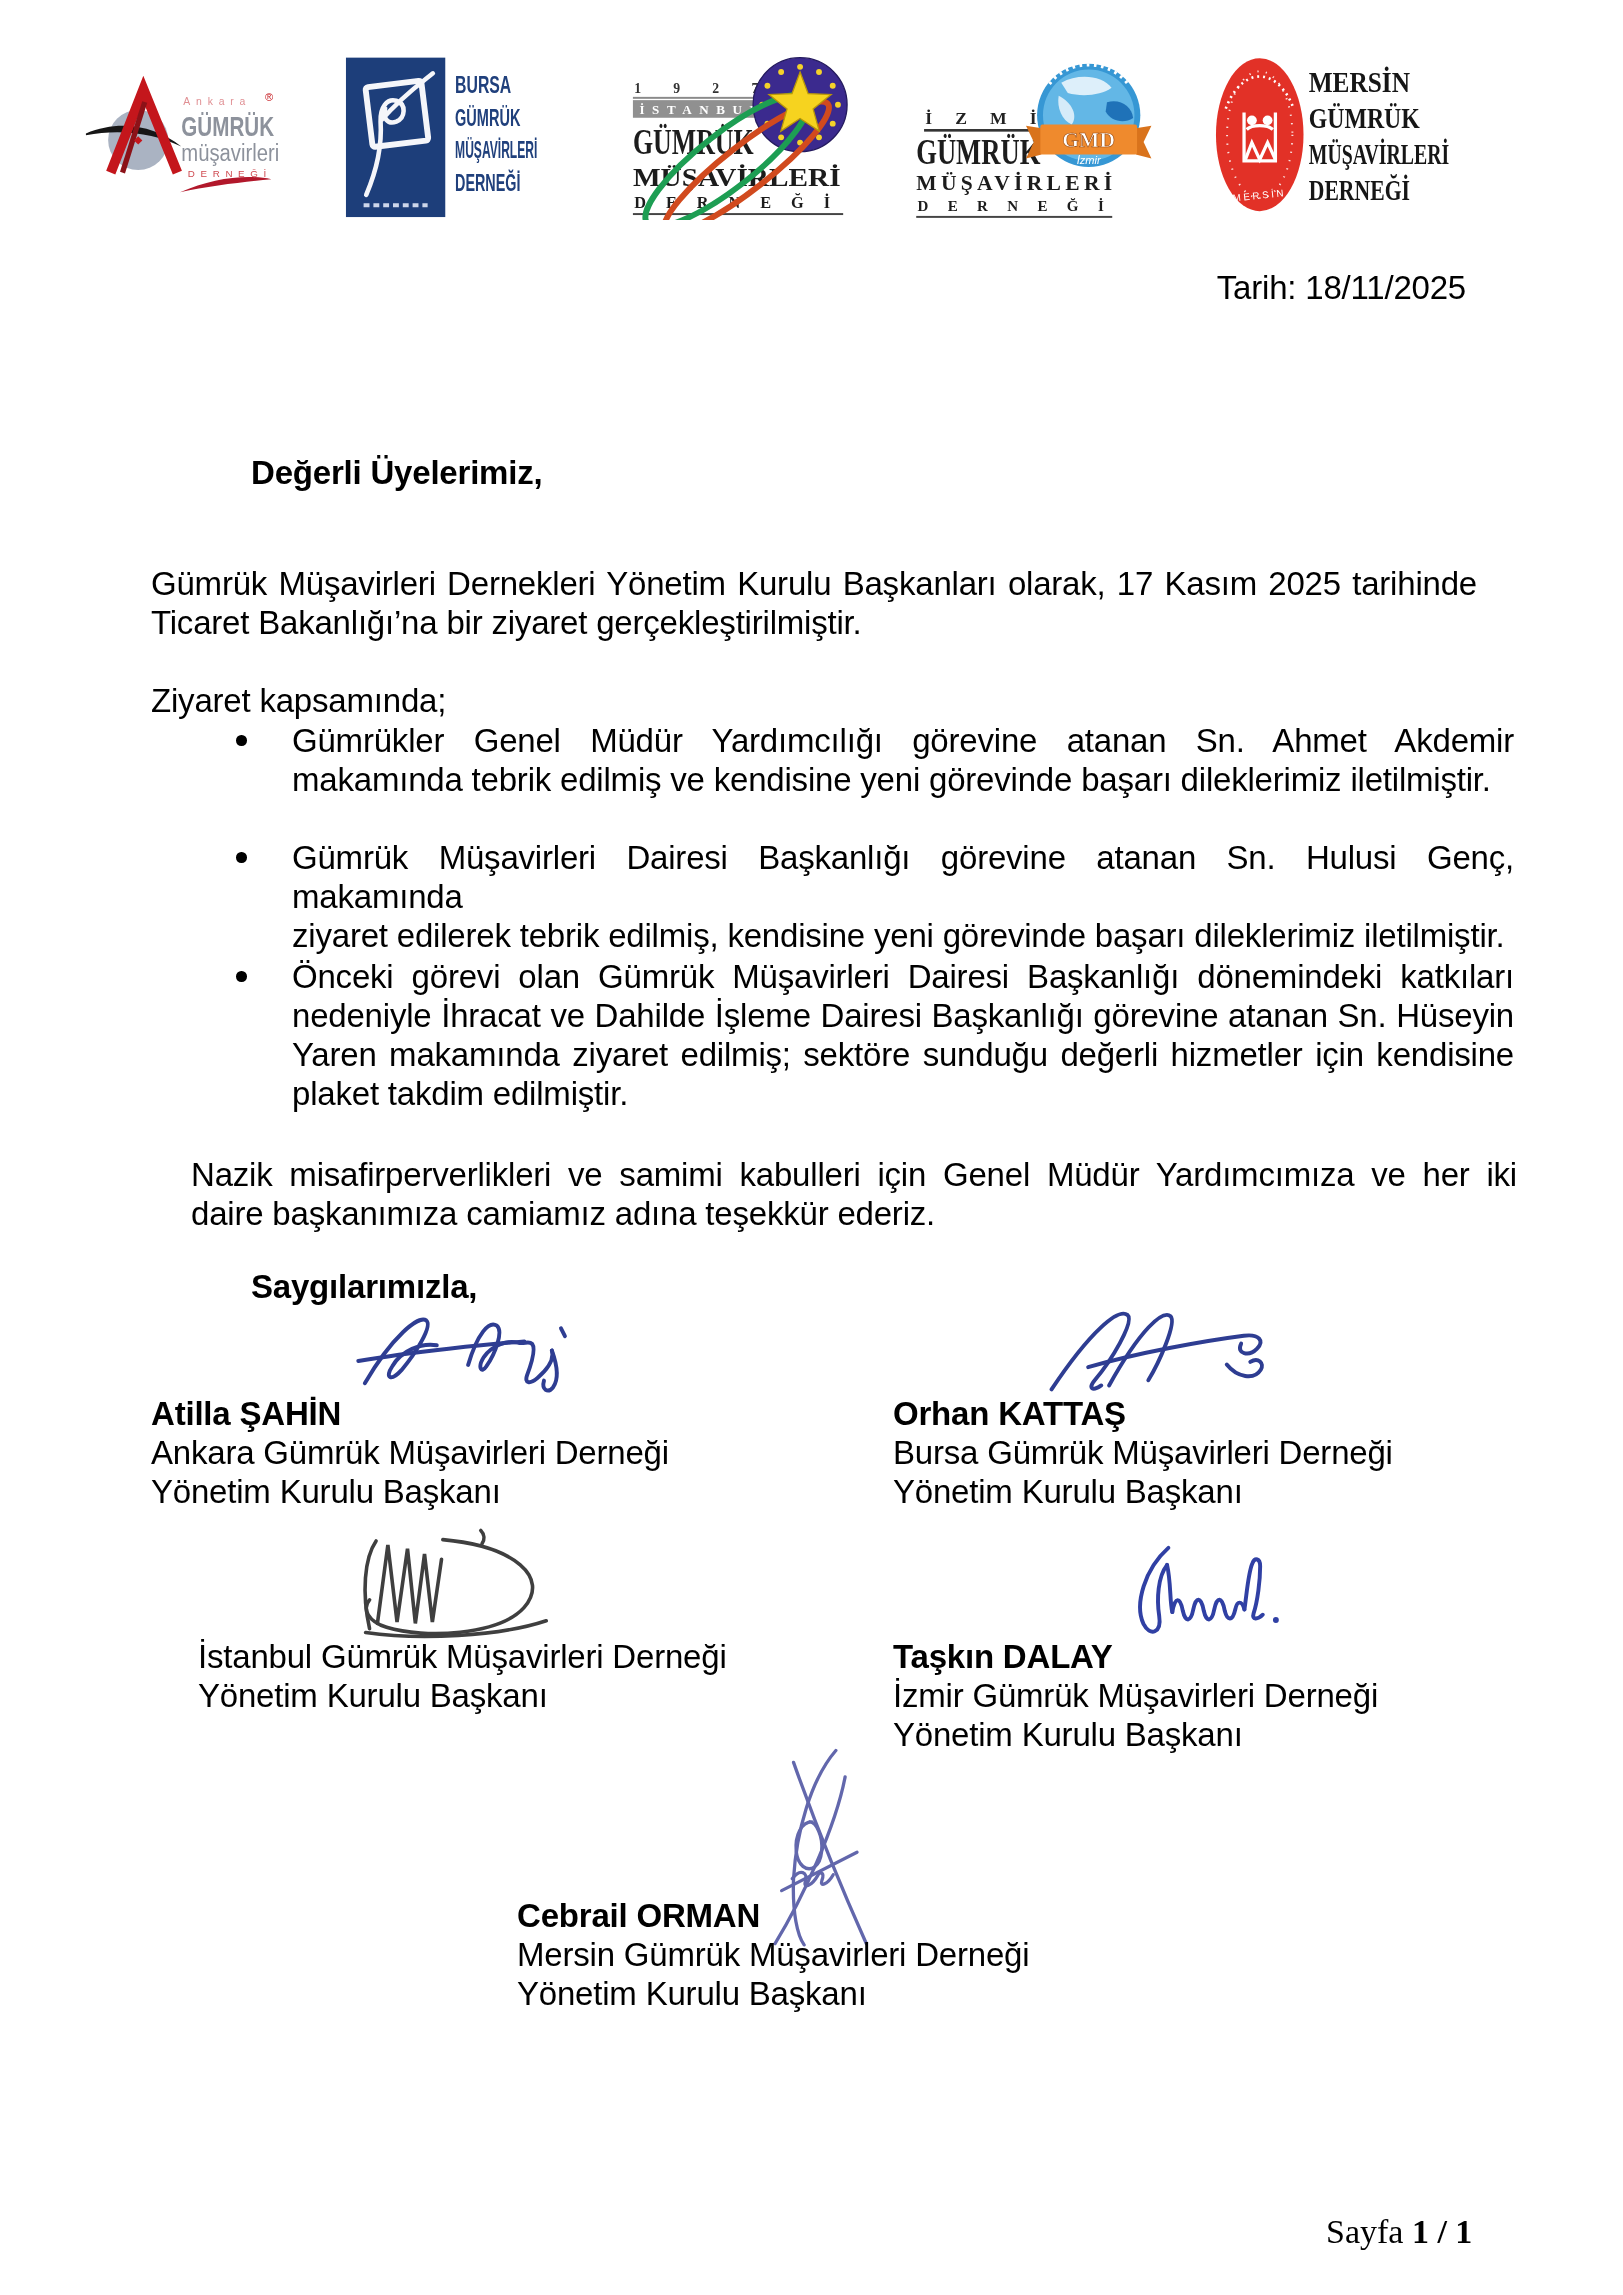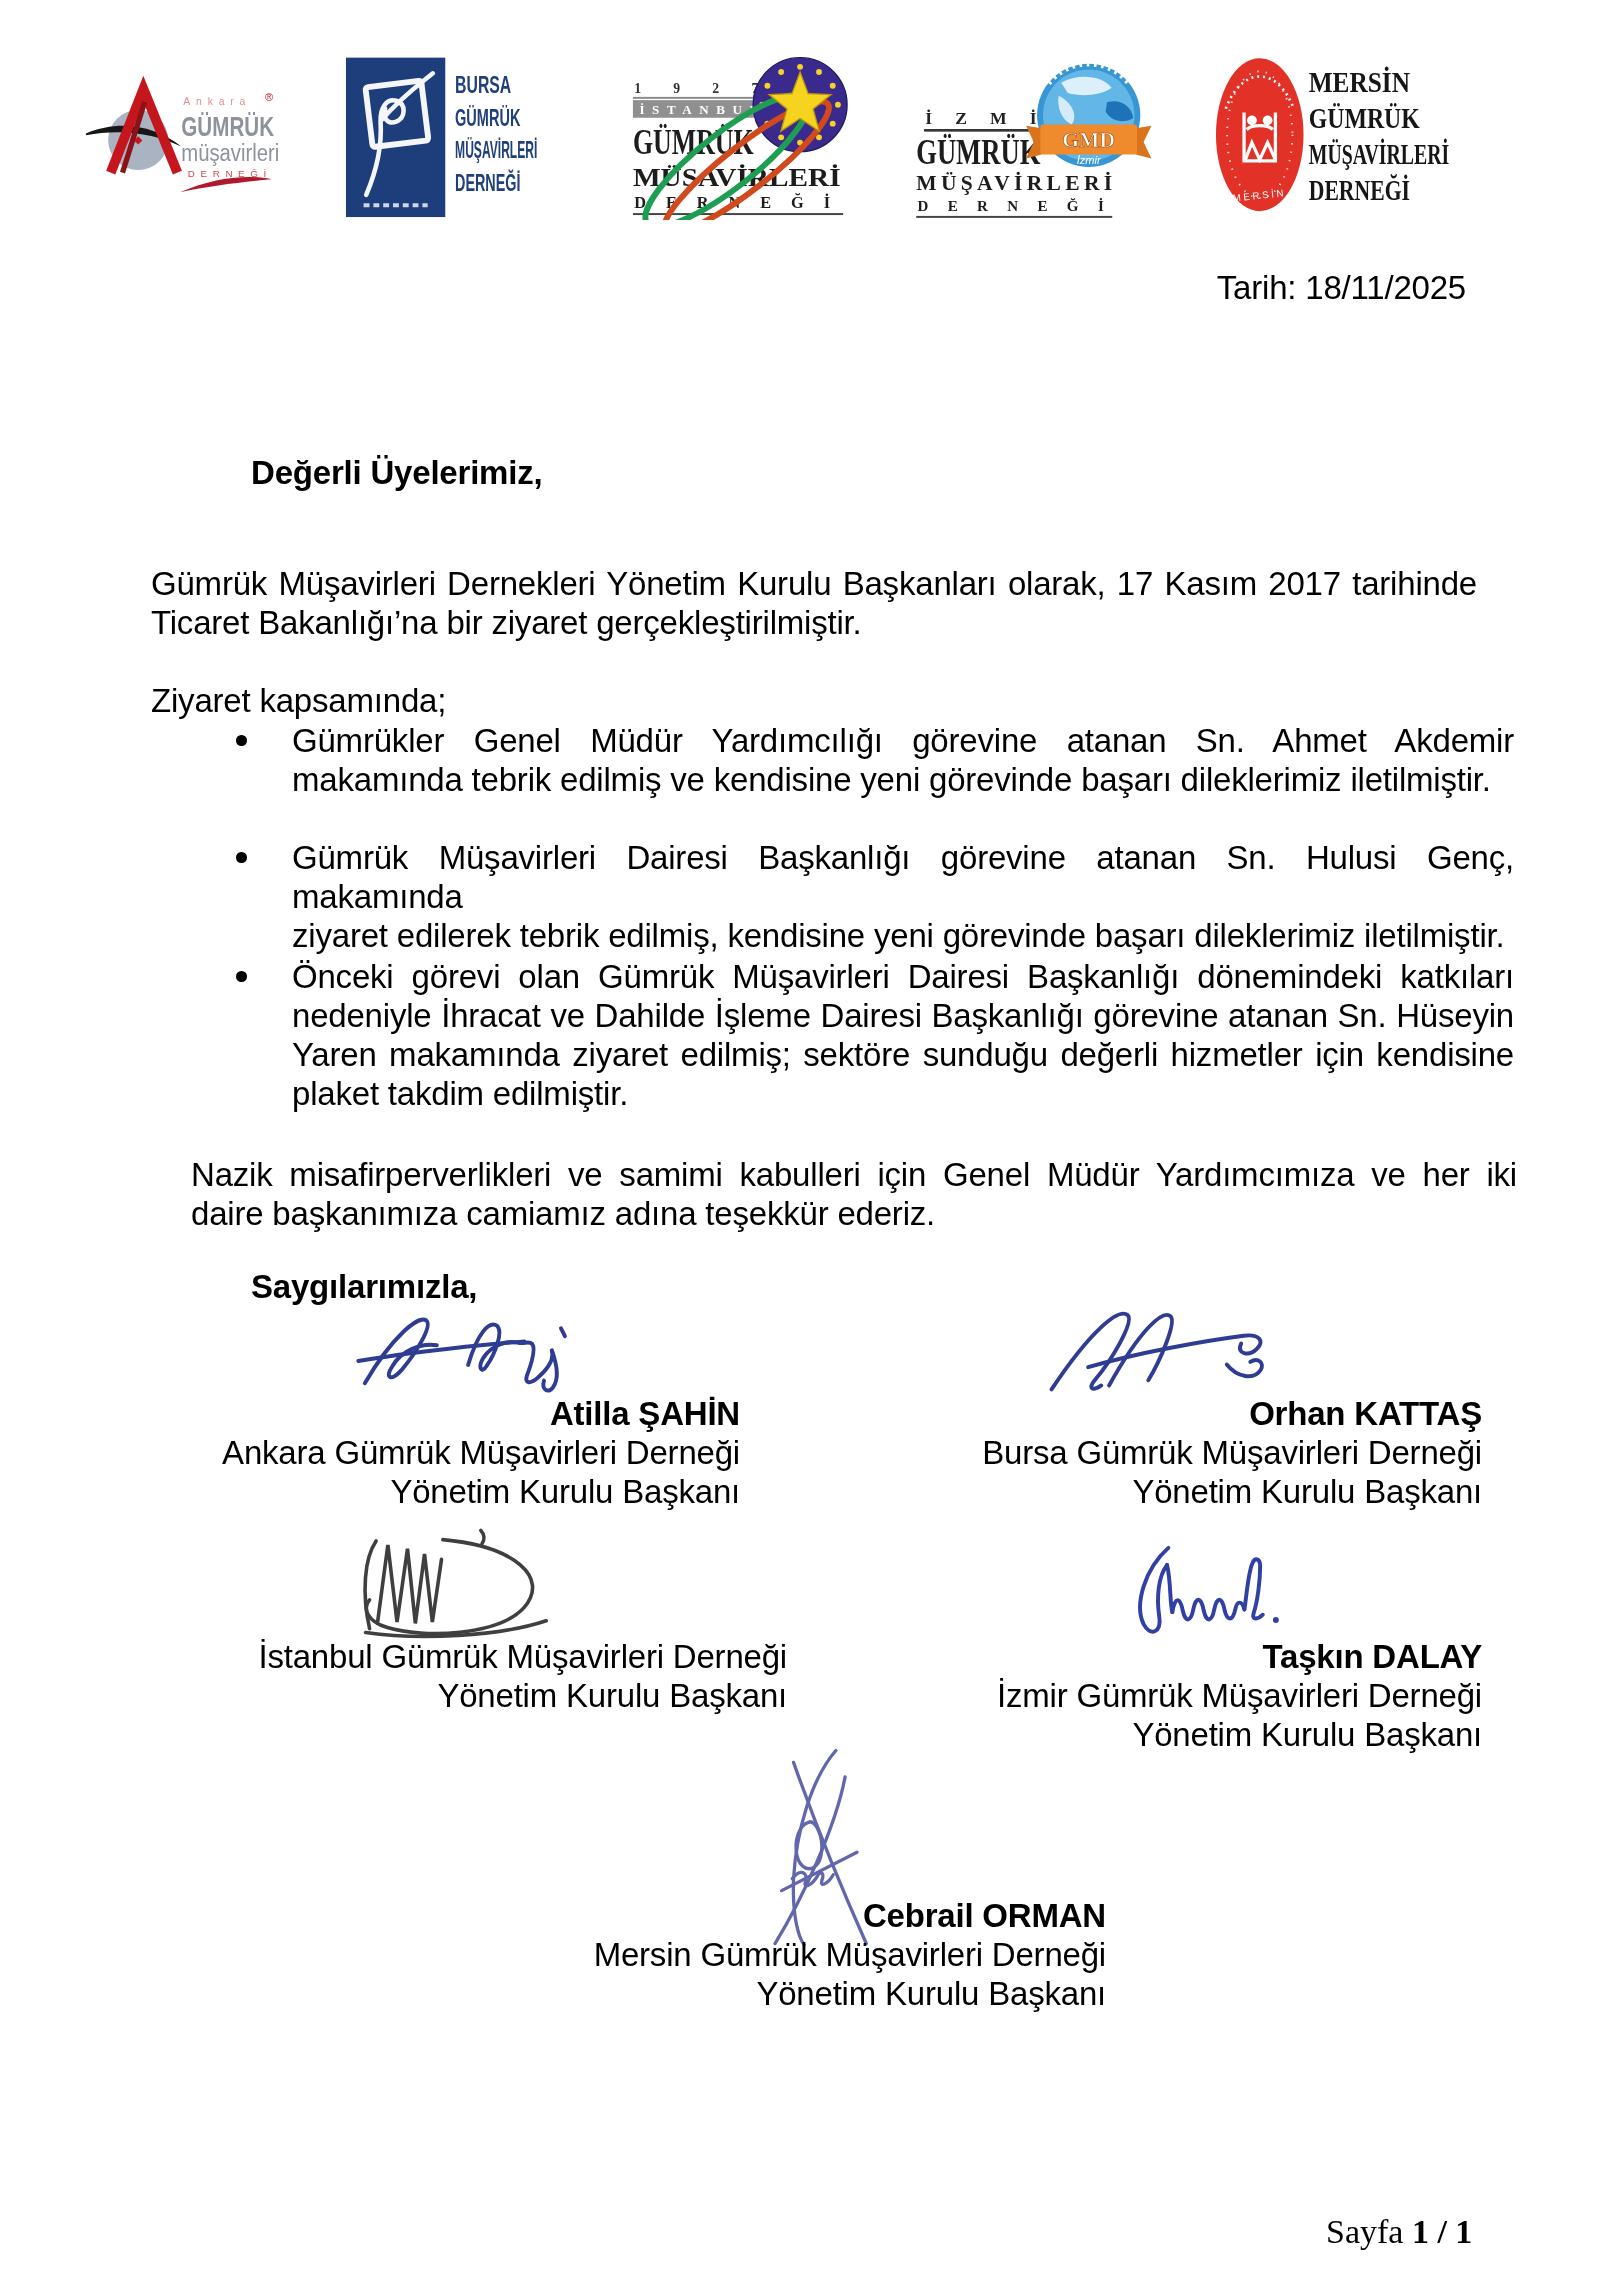--- a/index.html
+++ b/index.html
@@ -13,21 +13,21 @@
   .abs{position:absolute;}
   
   .meta-row{left:151px;top:268px;width:1315px;height:39px;}
   .konu-label{display:inline-block;width:99px;}
   .konu-colon{display:inline-block;margin-right:11.8px;}
   .tarih{position:absolute;right:0;top:0;}
   
   .bullet{position:absolute;left:255px;width:1222px;margin-left:37px;}
   .bullet .dot{position:absolute;left:-56px;top:14.4px;width:10.5px;height:10.5px;border-radius:50%;background:#000;}
   
-  .sigblock{position:absolute;width:589px;text-align:right;font-size:33px;line-height:39px;letter-spacing:-0.2px;}
+  .sigblock{position:absolute;width:589px;text-align:left;font-size:33px;line-height:39px;letter-spacing:-0.2px;}
   .sigblock .nm{font-weight:bold;}
   
   .footer{position:absolute;left:1326px;top:2213px;font-family:"Liberation Serif","DejaVu Serif",serif;
           font-size:34px;color:#000;}
   .footer b{font-weight:bold;}
   svg{display:block;}
   svg text{font-family:"Liberation Sans","DejaVu Sans",sans-serif;}
   svg text.serif{font-family:"Liberation Serif","DejaVu Serif",serif;}
 </style>
 </head>
@@ -130,21 +130,21 @@
     </svg>
   </div>
 
   <div class="abs bodytext meta-row">
     <span class="tarih">Tarih: 18/11/2025</span>
   </div>
 
   <div class="abs bodytext bold" style="left:251px;top:453px;">Değerli Üyelerimiz,</div>
 
   <div class="abs bodytext" style="left:151px;top:564px;width:1326px;">
-    <div class="jline">Gümrük Müşavirleri Dernekleri Yönetim Kurulu Başkanları olarak, 17 Kasım 2017 tarihinde</div>
+    <div class="jline">Gümrük Müşavirleri Dernekleri Yönetim Kurulu Başkanları olarak, 17 Kasım 2025 tarihinde</div>
     <div class="lline">Ticaret Bakanlığı’na bir ziyaret gerçekleştirilmiştir.</div>
   </div>
 
   <div class="abs bodytext" style="left:151px;top:681px;">Ziyaret kapsamında;</div>
 
   <div class="bullet bodytext" style="top:721px;">
     <span class="dot"></span>
     <div class="jline">Gümrükler Genel Müdür Yardımcılığı görevine atanan Sn. Ahmet Akdemir</div>
     <div class="lline">makamında tebrik edilmiş ve kendisine yeni görevinde başarı dileklerimiz iletilmiştir.</div>
   </div>

